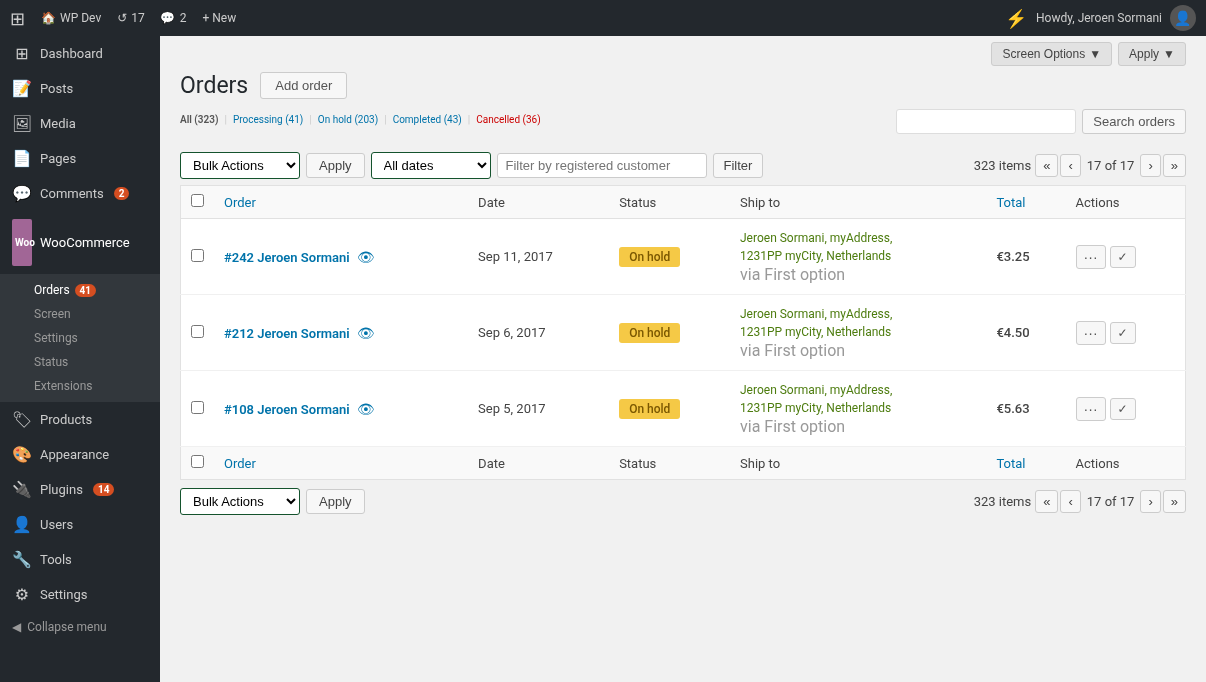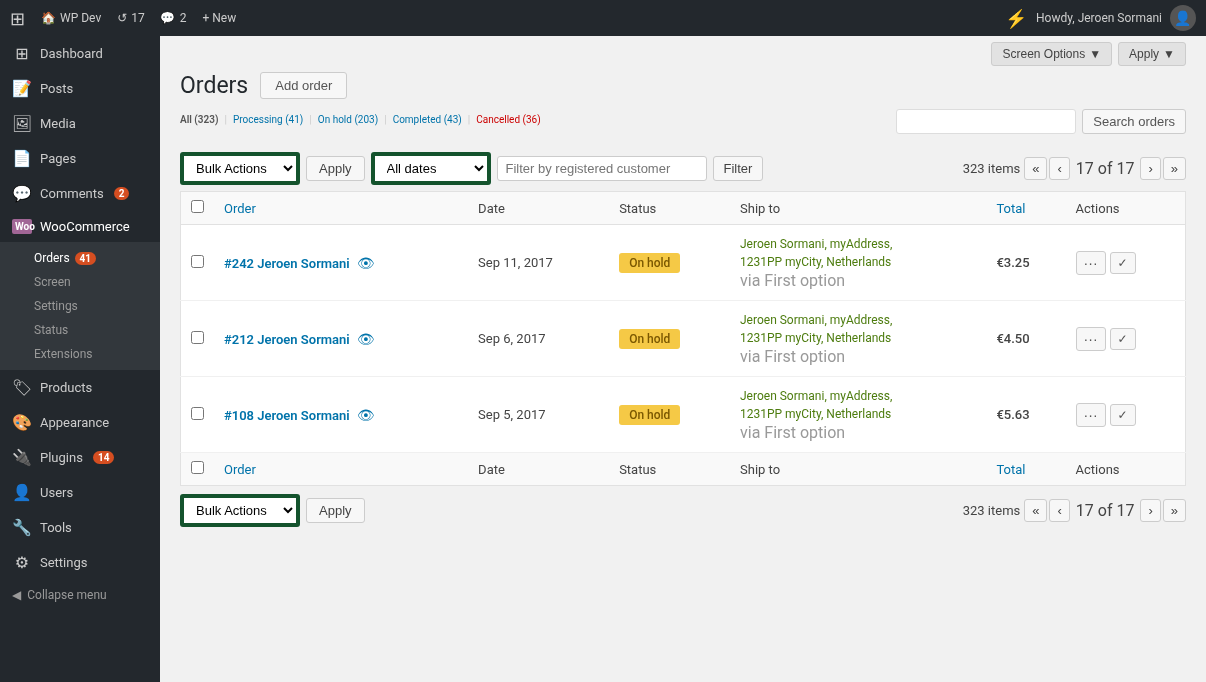--- a/index.html
+++ b/index.html
@@ -44,28 +44,28 @@
     .filter-tab.active { color: #555; text-decoration: none; cursor: default; font-weight: 600; }
     .filter-sep { margin: 0 6px; color: #ccc; }
 
     
     .search-row { display: flex; align-items: center; justify-content: flex-end; margin-bottom: 8px; gap: 6px; }
     .search-input { border: 1px solid #ddd; border-radius: 3px; padding: 4px 8px; font-size: 13px; width: 180px; background: #fff; }
     .search-btn { background: #f7f7f7; border: 1px solid #ccc; border-radius: 3px; padding: 4px 10px; font-size: 13px; cursor: pointer; color: #555; }
 
     
     .toolbar { display: flex; align-items: center; gap: 6px; margin-bottom: 6px; }
-    .toolbar-select { border: 4px solid #14532d; border-radius: 3px; padding: 4px 8px; font-size: 13px; background: #fff; min-width: 120px; cursor: pointer; }
+    .toolbar-select { border: 1px solid #14532d; border-radius: 3px; padding: 4px 8px; font-size: 13px; background: #fff; min-width: 120px; cursor: pointer; }
     .toolbar-apply { background: #f7f7f7; border: 1px solid #ccc; border-radius: 3px; padding: 4px 12px; font-size: 13px; cursor: pointer; color: #444; }
     .filter-btn { background: #f7f7f7; border: 1px solid #ccc; border-radius: 3px; padding: 4px 10px; font-size: 13px; cursor: pointer; color: #444; }
     .customer-filter { border: 1px solid #ccc; border-radius: 3px; padding: 4px 8px; font-size: 13px; background: #fff; min-width: 210px; color: #999; }
     .items-count { margin-left: auto; color: #444; font-size: 13px; display: flex; align-items: center; gap: 4px; }
     .pagination { display: flex; align-items: center; gap: 2px; }
     .page-btn { border: 1px solid #ccc; background: #f7f7f7; border-radius: 3px; padding: 3px 7px; cursor: pointer; font-size: 13px; color: #444; }
-    .page-info { font-size: 16px; color: #444; padding: 0 4px; }
+    .page-info { font-size: 13px; color: #444; padding: 0 4px; }
 
     
     .orders-table { width: 100%; border-collapse: collapse; background: #fff; border: 1px solid #e1e1e1; }
     .orders-table th { background: #f9f9f9; border-bottom: 1px solid #e1e1e1; padding: 8px 10px; text-align: left; font-weight: 400; color: #444; font-size: 13px; }
     .orders-table th.sortable { color: #0073aa; cursor: pointer; }
     .orders-table td { border-bottom: 1px solid #f0f0f0; padding: 10px 10px; vertical-align: middle; font-size: 13px; color: #444; }
     .checkbox-cell { width: 30px; }
     .order-link { color: #0073aa; text-decoration: none; font-weight: 600; }
     .eye-icon { color: #0073aa; font-size: 14px; margin-left: 4px; }
     .status-badge { display: inline-block; background: #f5c946; color: #7a5700; border-radius: 3px; padding: 3px 10px; font-size: 12px; font-weight: 500; }
@@ -124,21 +124,21 @@
     <div class="sidebar-item">
       <span class="icon">📄</span>
       <span>Pages</span>
     </div>
     <div class="sidebar-item">
       <span class="icon">💬</span>
       <span>Comments</span>
       <span class="sidebar-badge">2</span>
     </div>
     <div class="sidebar-item" style="color:#fff;">
-      <span class="icon" style="font-size:10px;font-weight:bold;background:#a16696;color:#fff;border-radius:2px;padding:2px 3px;">Woo</span>
+      <span class="icon" style="font-size:10px;font-weight:bold;background:#a16696;color:#fff;border-radius:2px;padding:18px 3px;">Woo</span>
       <span>WooCommerce</span>
     </div>
     <div class="sidebar-sub">
       <a class="sidebar-sub-item active">Orders <span class="sidebar-badge">41</span></a>
       <a class="sidebar-sub-item">Screen</a>
       <a class="sidebar-sub-item">Settings</a>
       <a class="sidebar-sub-item">Status</a>
       <a class="sidebar-sub-item">Extensions</a>
     </div>
     <div class="sidebar-item">

